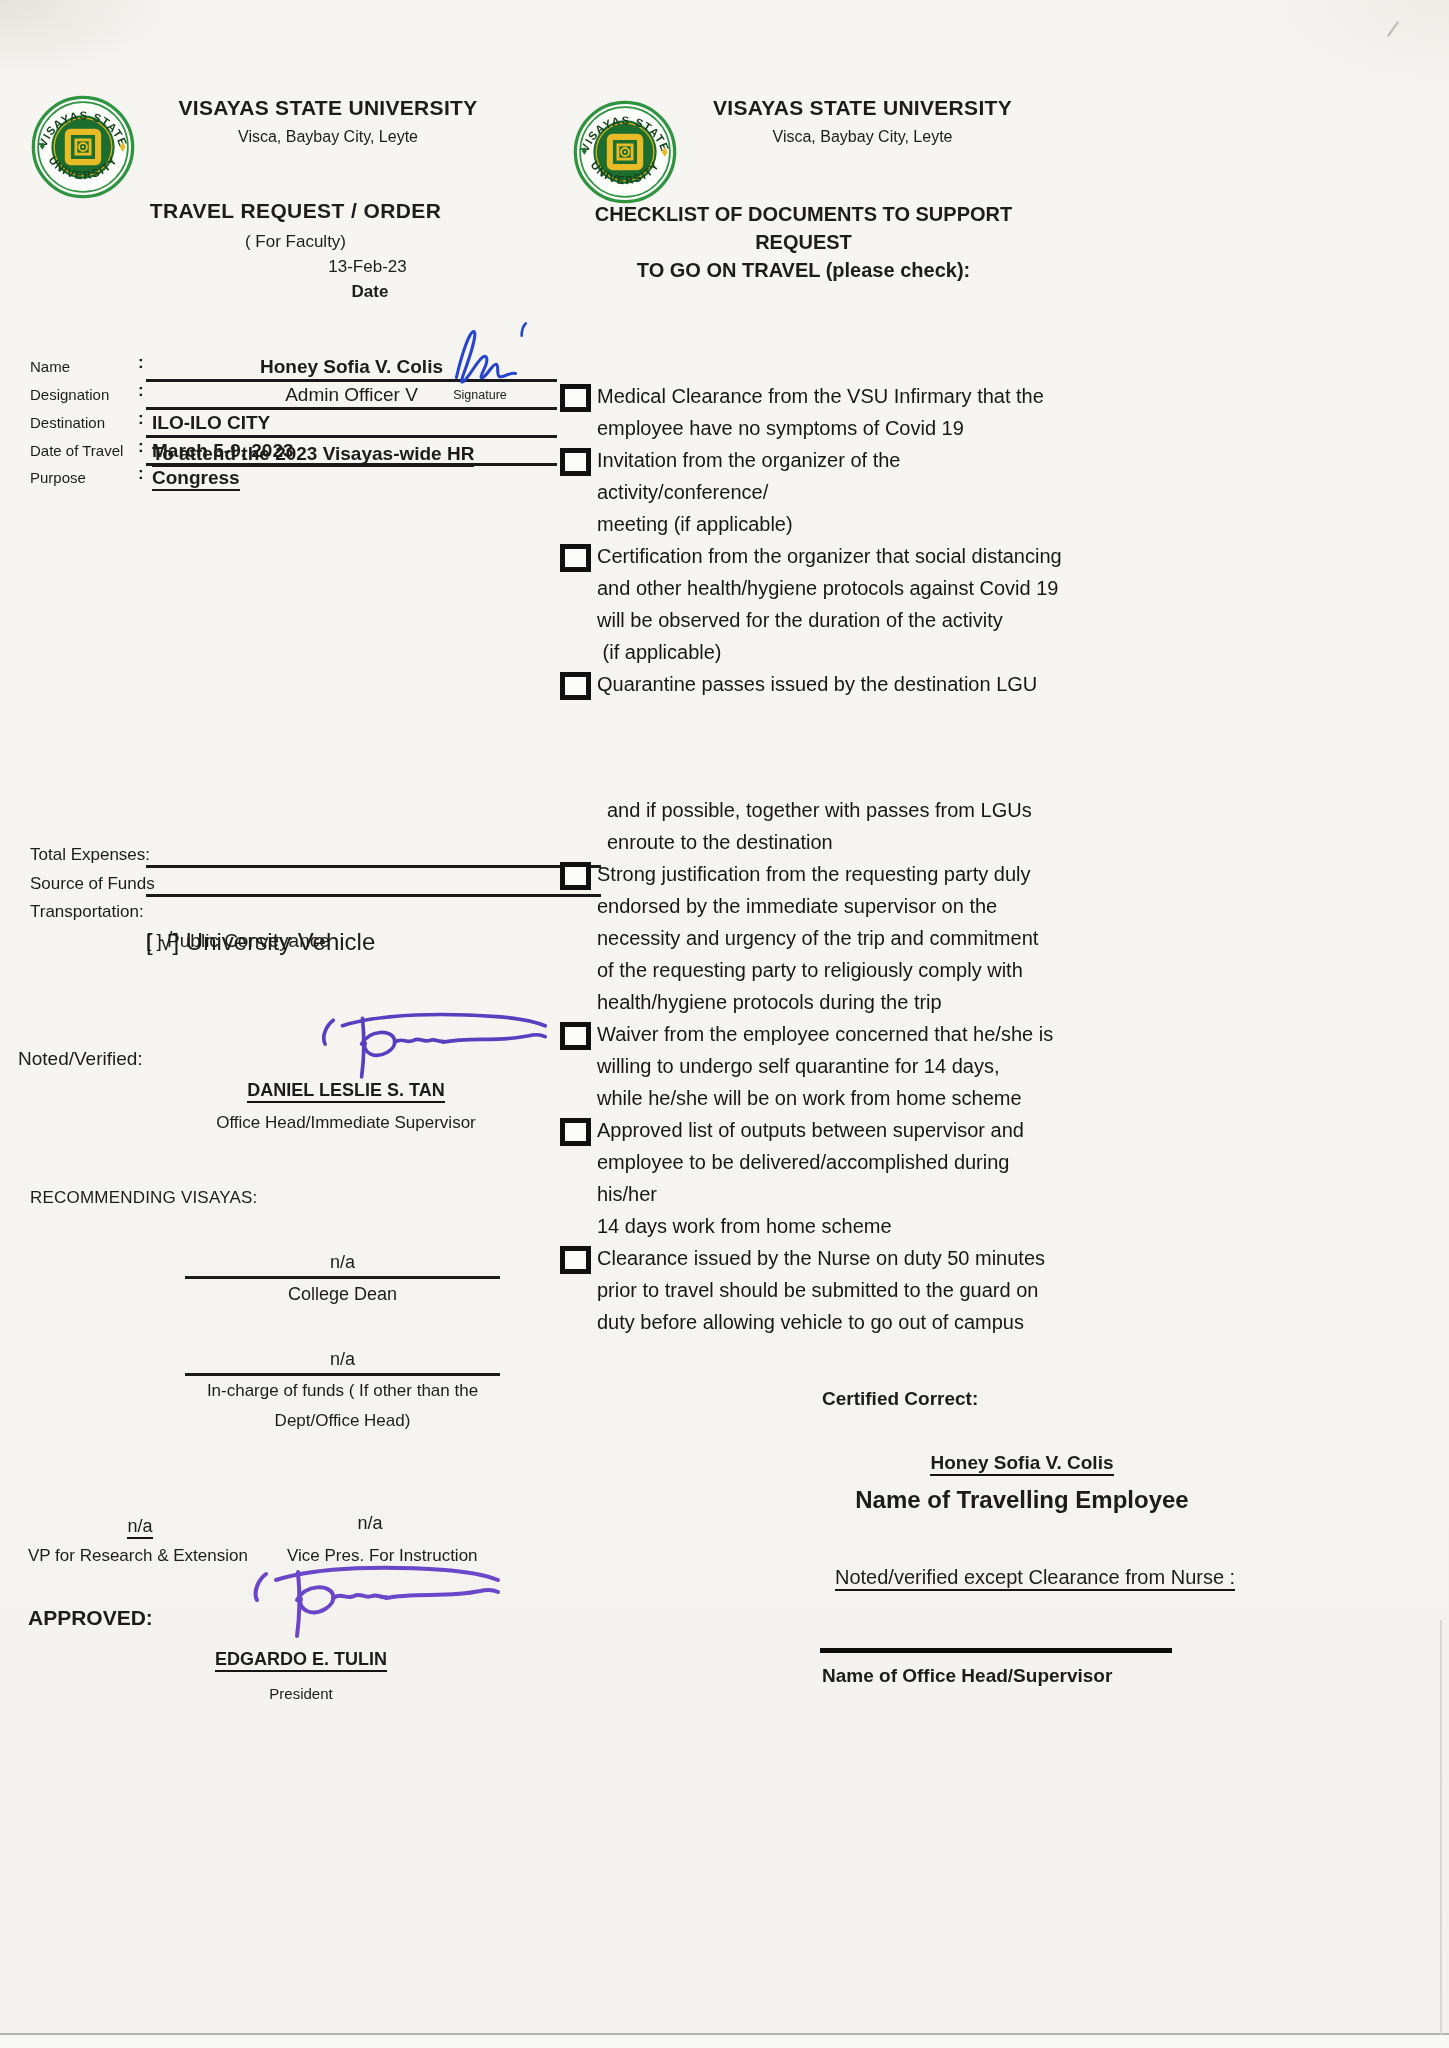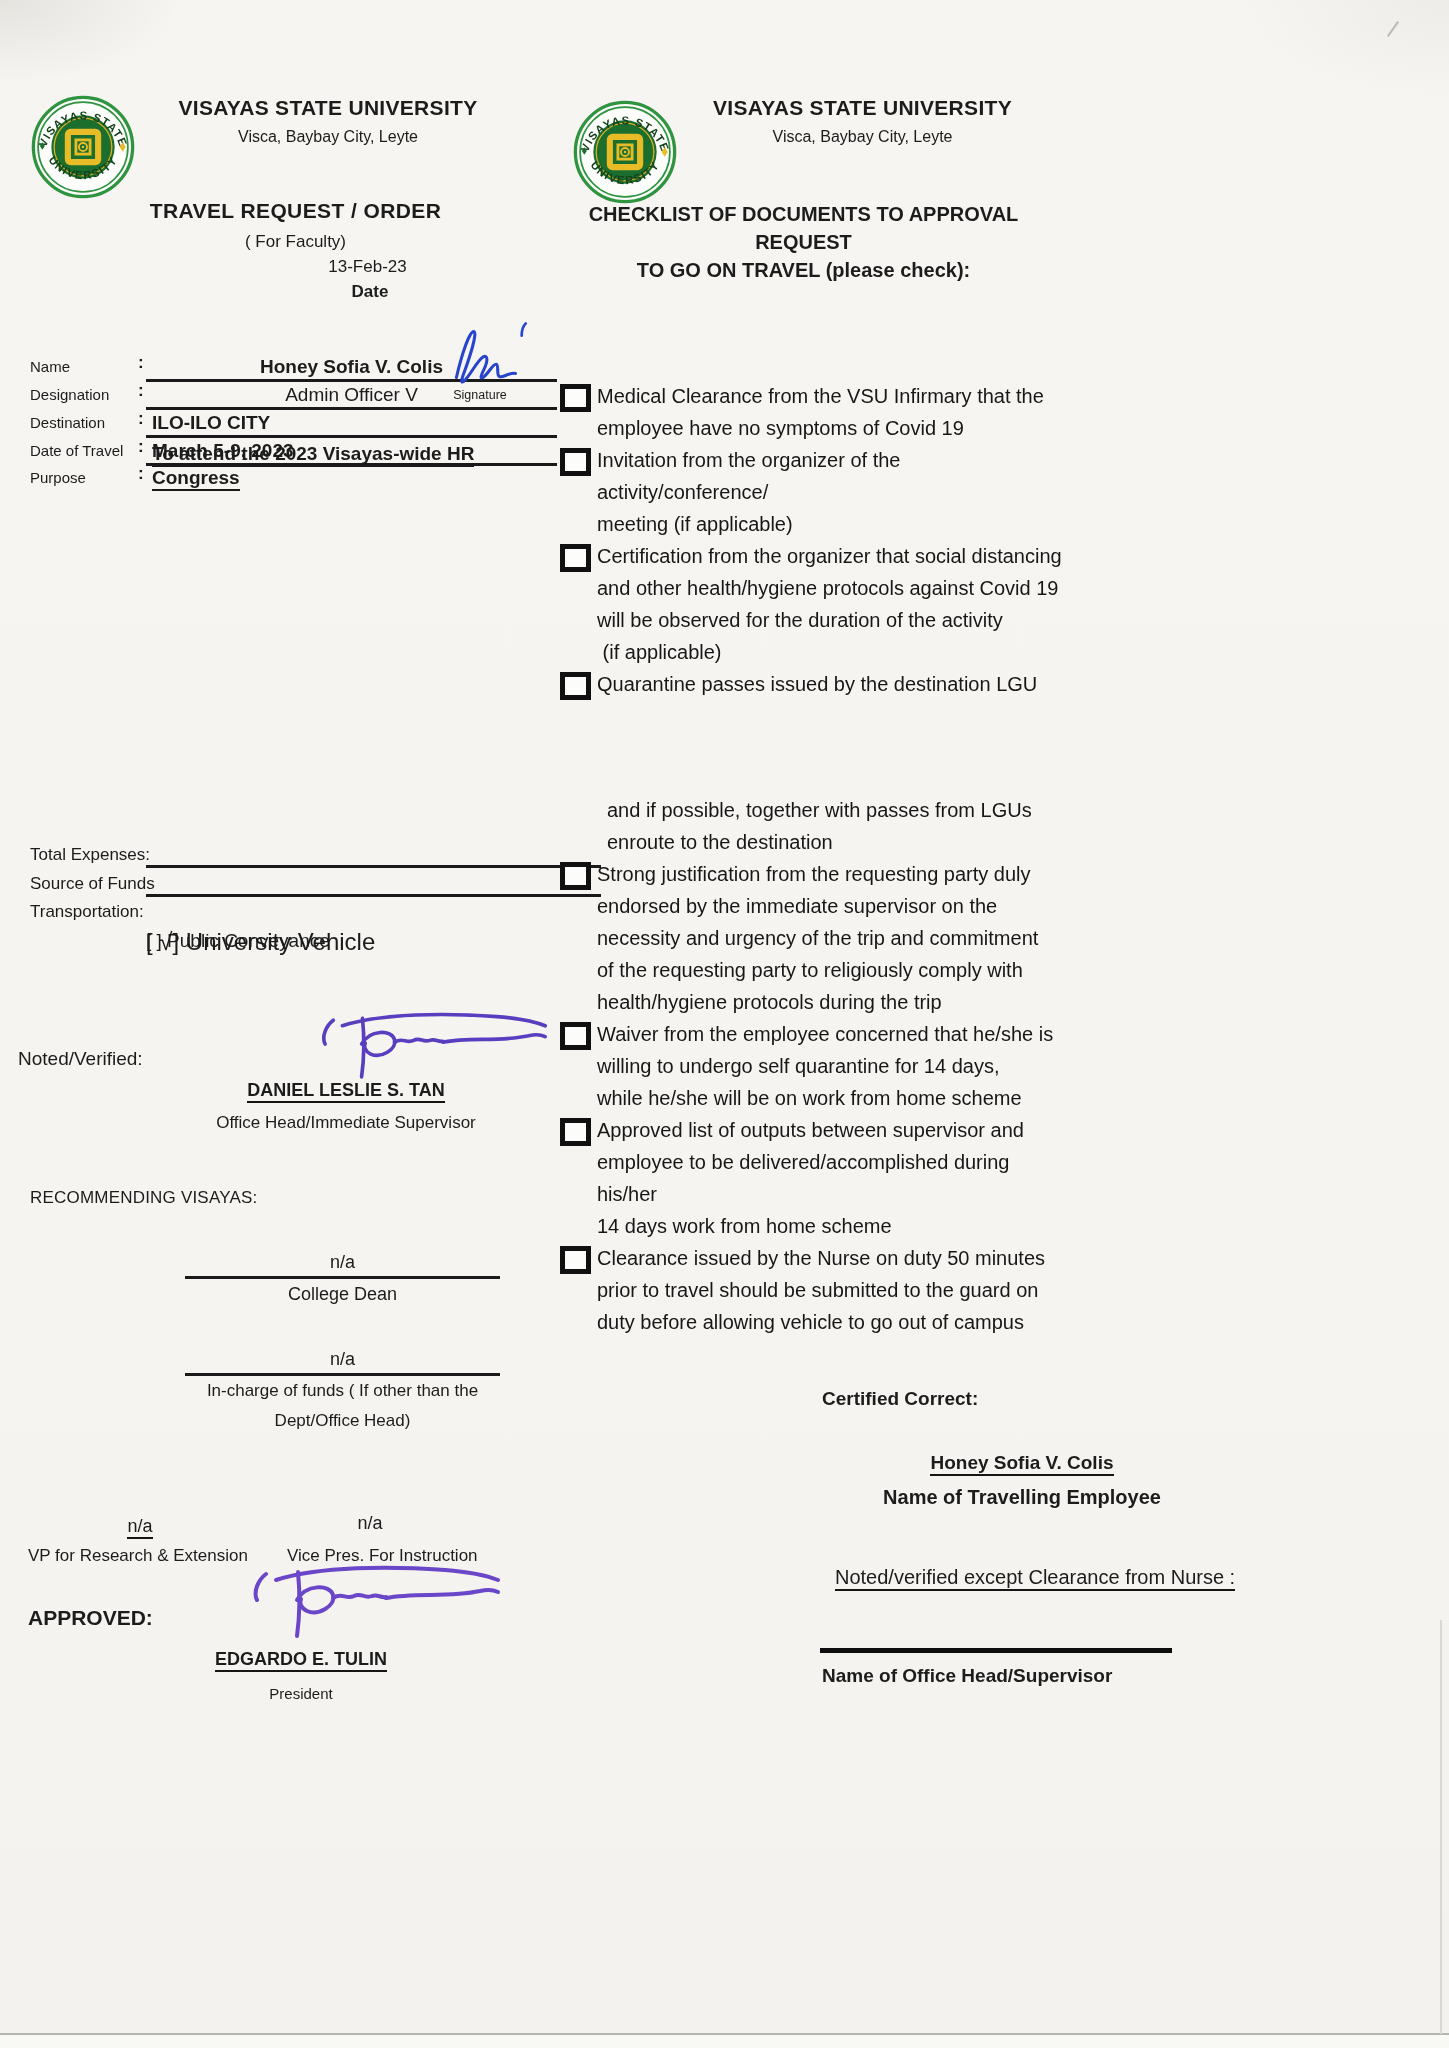--- a/index.html
+++ b/index.html
@@ -76,21 +76,21 @@
   .cl-title { left:560px; top:200px; width:487px; text-align:center; font-size:20px; font-weight:bold; line-height:28px; }
   .checklist { left:560px; top:380px; width:510px; }
   .cl-item { display:flex; align-items:flex-start; }
   .cl-box { width:31px; height:28px; border:5px solid #101010; margin:4px 6px 0 0; background:#fcfcfa; flex:0 0 auto; }
   .cl-text { font-size:20px; line-height:32px; color:#171717; }
   .no-box { padding-left:47px; }
 
   
   .certified-label { left:822px; top:1388px; font-size:19px; font-weight:bold; }
   .cert-name { left:822px; top:1452px; width:400px; text-align:center; font-size:19px; font-weight:bold; }
-  .cert-role { left:822px; top:1486px; width:400px; text-align:center; font-size:20px; font-weight:bold; }
+  .cert-role { left:822px; top:1486px; width:400px; text-align:center; font-size:24px; font-weight:bold; }
   .noted-except { left:795px; top:1566px; font-size:20px;margin-left:40px; }
   .thick-line { left:820px; top:1648px; width:352px; height:5px; background:#0d0d0d; }
   .sup-label { left:822px; top:1665px; font-size:19px; font-weight:bold; }
 
   
   .bottom-edge { left:0; top:2033px; width:1449px; height:2px; background:#b5b4b0; }
   .below-edge { left:0; top:2035px; width:1449px; height:13px; background:#f8f8f5; }
   .right-edge { left:1440px; top:1620px; width:2px; height:414px; background:#d8d7d3; }
   .pencil-mark { left:1392px; top:20px; width:2px; height:18px; background:#8f8e8a; transform:rotate(35deg); opacity:0.55; }
 </style>
@@ -232,21 +232,21 @@
     <text font-size="12" font-weight="bold" fill="#14401b" letter-spacing="1.6">
       <textPath href="#l2arcBot" startOffset="50%" text-anchor="middle">UNIVERSITY</textPath>
     </text>
     <path d="M12 50 l2.6 4 -2.6 4 -2.6 -4 z" fill="#1b6e2e"></path>
     <path d="M97 50 l3.2 5 -3.2 5 -3.2 -5 z" fill="#e8bc26"></path>
   </svg>
 
   <div class="abs uni-right">VISAYAS STATE UNIVERSITY</div>
   <div class="abs addr-right">Visca, Baybay City, Leyte</div>
   <div class="abs cl-title">
-    <div>CHECKLIST OF DOCUMENTS TO APPROVAL REQUEST</div>
+    <div>CHECKLIST OF DOCUMENTS TO SUPPORT REQUEST</div>
     <div>TO GO ON TRAVEL (please check):</div>
   </div>
 
   <div class="abs checklist">
       <div class="cl-item">
         <span class="cl-box"></span>
         <div class="cl-text">
           <div>Medical Clearance from the VSU Infirmary that the</div>
           <div>employee have no symptoms of Covid 19</div>
         </div>

